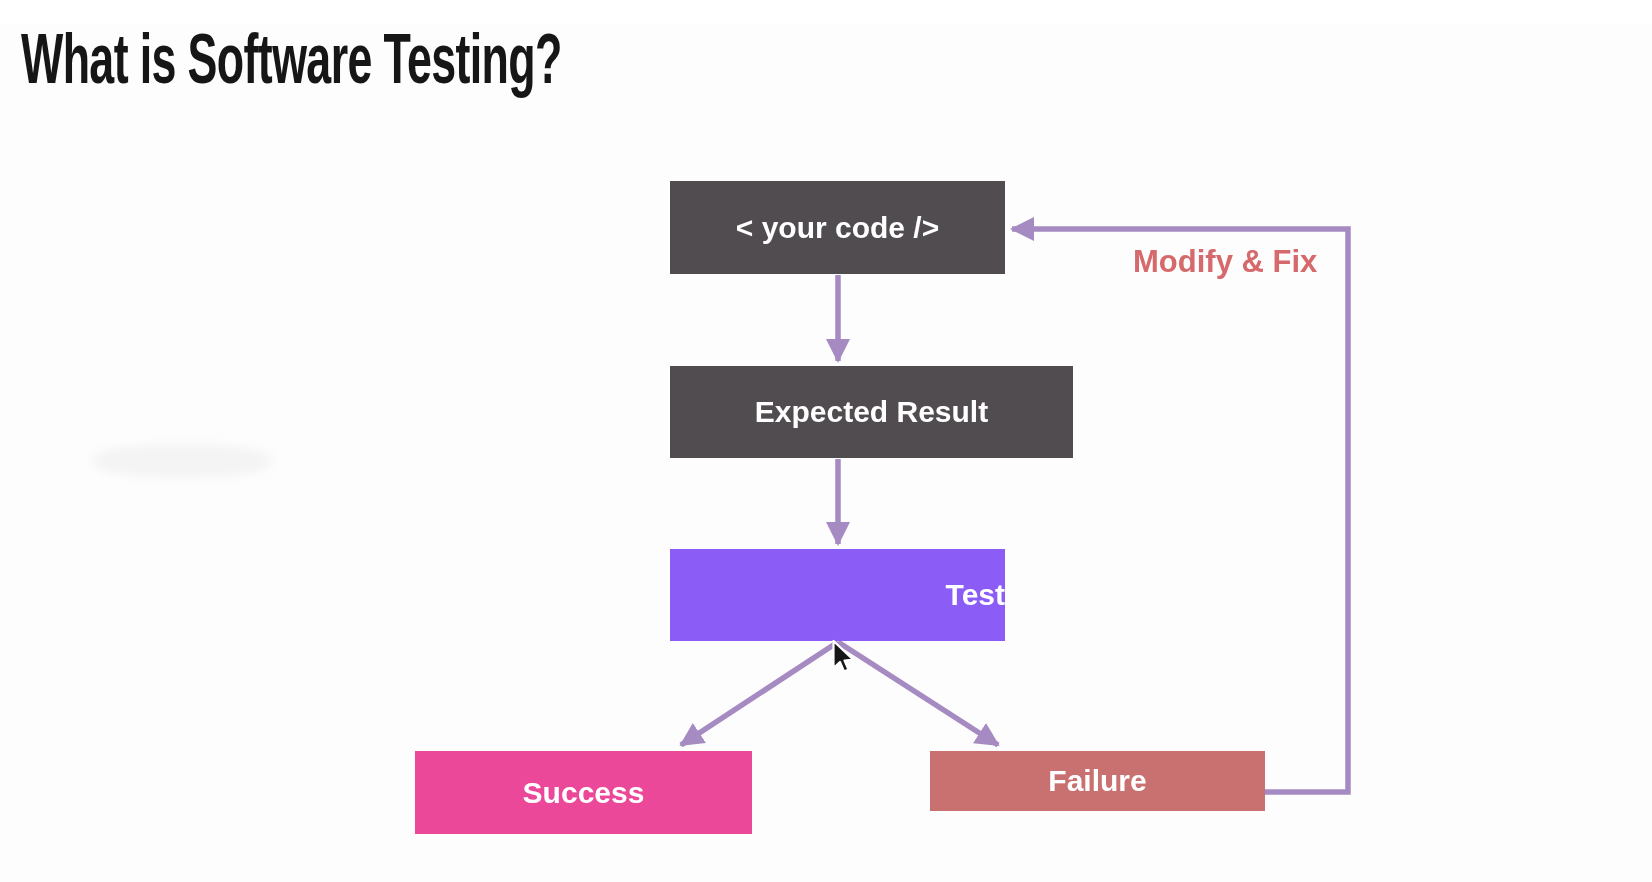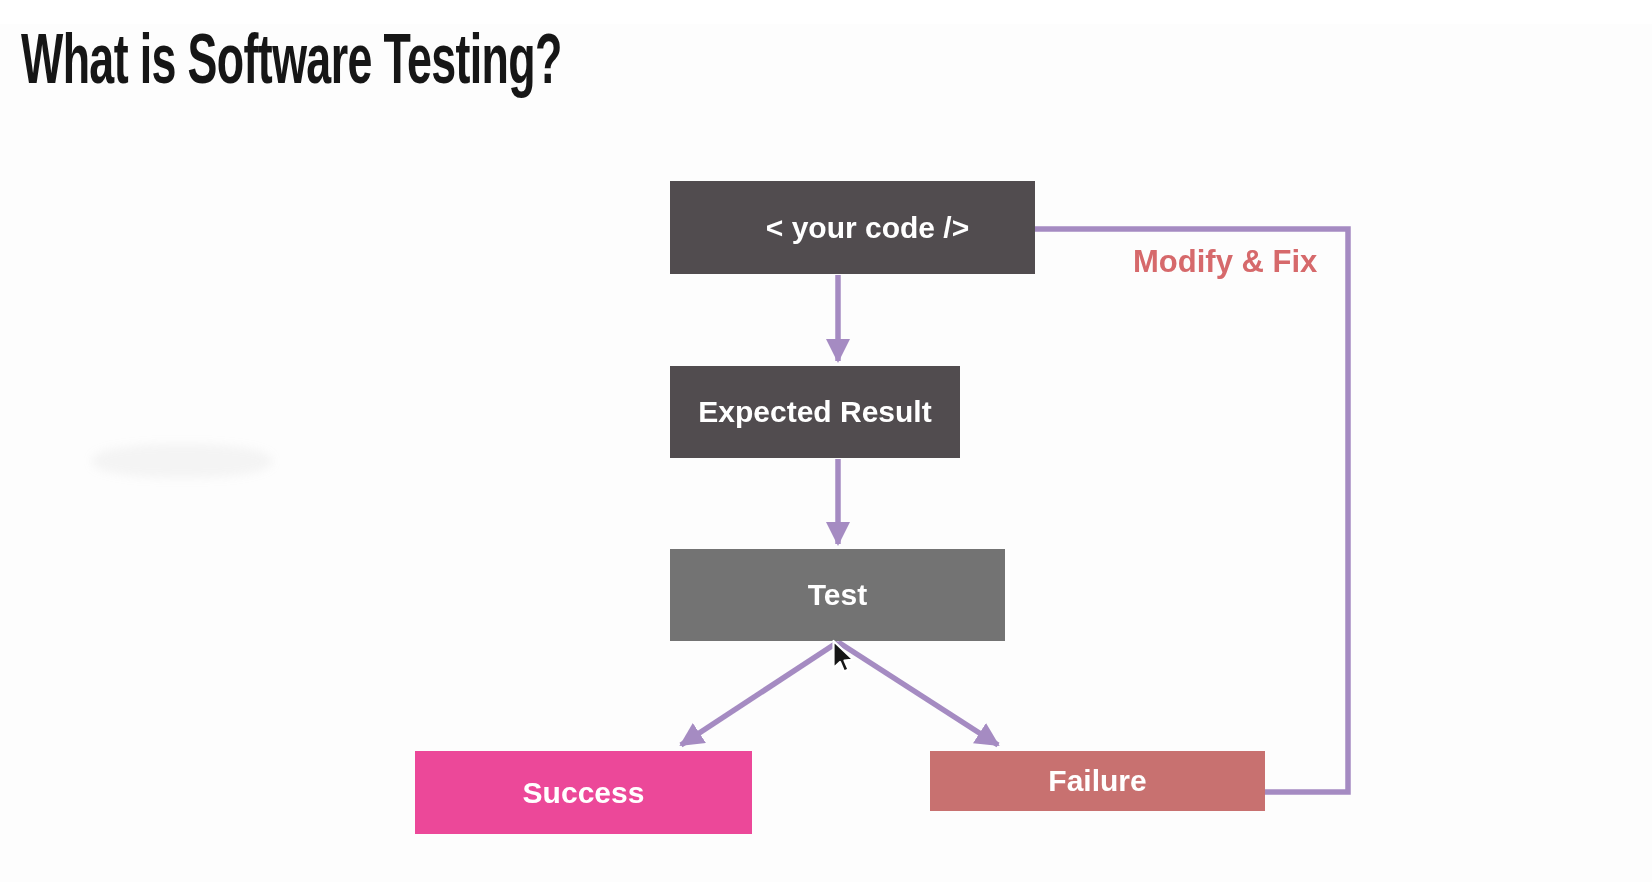--- a/index.html
+++ b/index.html
@@ -37,22 +37,22 @@
     position: absolute;
     display: flex;
     align-items: center;
     justify-content: center;
     color: #ffffff;
     font-weight: bold;
     font-size: 30px;
     text-align: center;
     white-space: nowrap;
   }
-  .node-your-code       { left: 670px; top: 157px; width: 335px; height: 93px; padding-left: 30px; }
-  .node-expected-result { left: 670px; top: 342px; width: 290px; height: 92px; }
+  .node-your-code       { left: 670px; top: 157px; width: 335px; height: 93px; }
+  .node-expected-result { left: 670px; top: 342px; width: 403px; height: 92px; }
   .node-test            { left: 670px; top: 525px; width: 335px; height: 92px; }
   .node-success         { left: 415px; top: 727px; width: 337px; height: 83px; }
   .node-failure         { left: 930px; top: 727px; width: 335px; height: 60px; }
   .edge-label {
     position: absolute;
     left: 1133px;
     top: 220px;
     font-size: 31px;
     font-weight: 700;
     white-space: nowrap;
@@ -103,21 +103,21 @@
   </svg>
 
   <div class="node node-your-code" style="background-color: rgb(81, 76, 79); color: rgb(255, 255, 255);">
     <span>&lt; your code /&gt;</span>
   </div>
 
   <div class="node node-expected-result" style="background-color: rgb(81, 76, 79); color: rgb(255, 255, 255);">
     <span>Expected Result</span>
   </div>
 
-  <div class="node node-test" style="background-color: #737373; color: rgb(255, 255, 255);">
+  <div class="node node-test" style="background-color: #8b5cf6; color: rgb(255, 255, 255); justify-content: flex-end;">
     <span>Test</span>
   </div>
 
   <div class="node node-success" style="background-color: #ec4899; color: rgb(255, 255, 255);">
     <span>Success</span>
   </div>
 
   <div class="node node-failure" style="background-color: rgb(200, 113, 112); color: rgb(255, 255, 255);">
     <span>Failure</span>
   </div>

